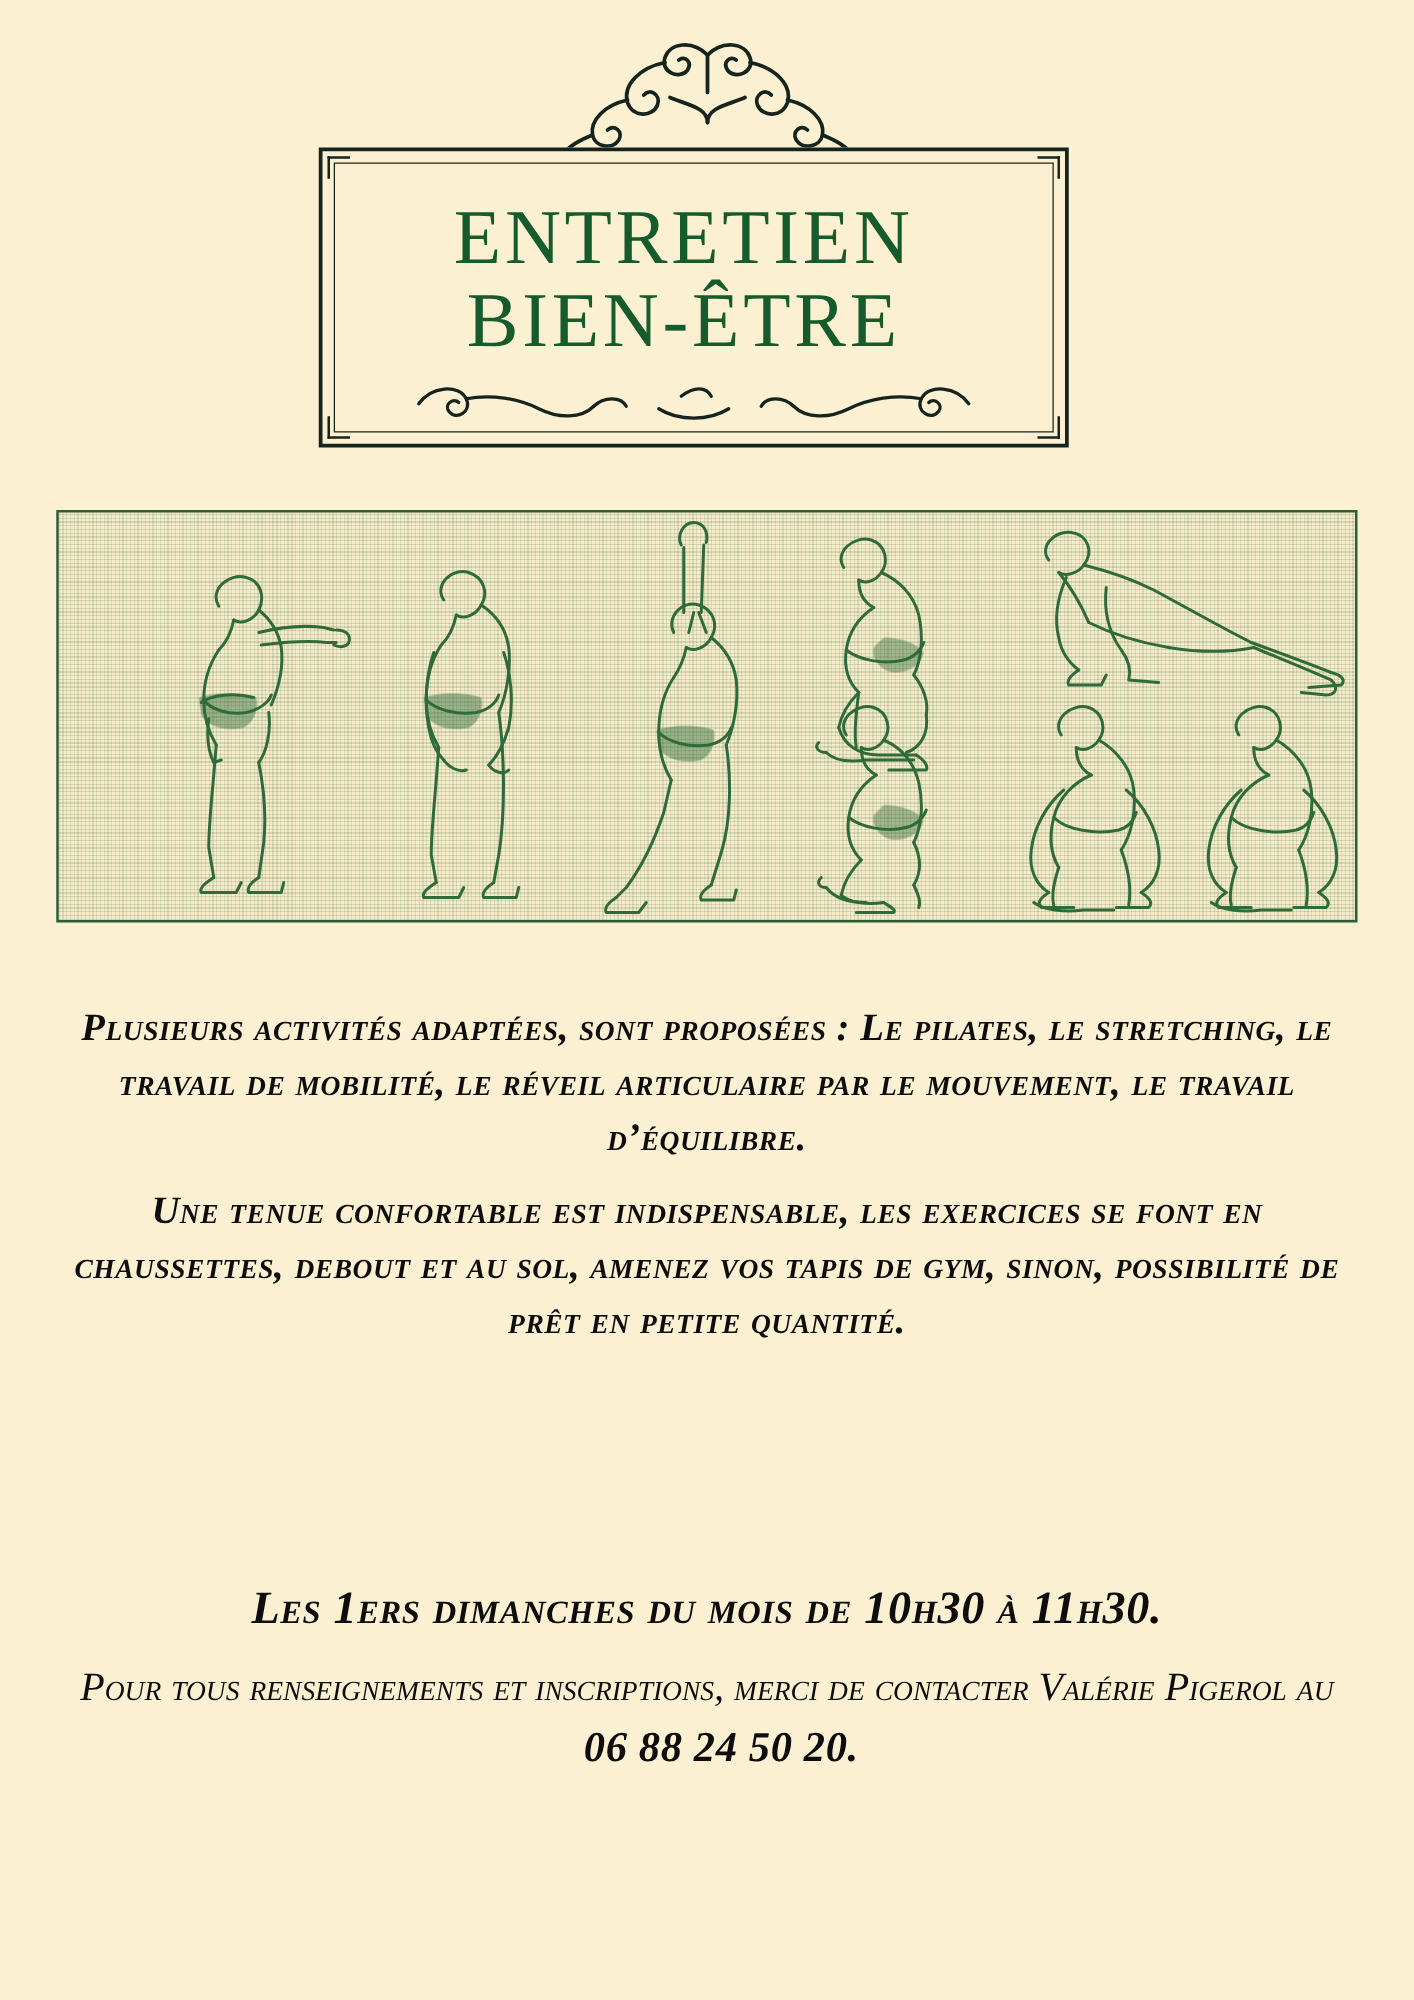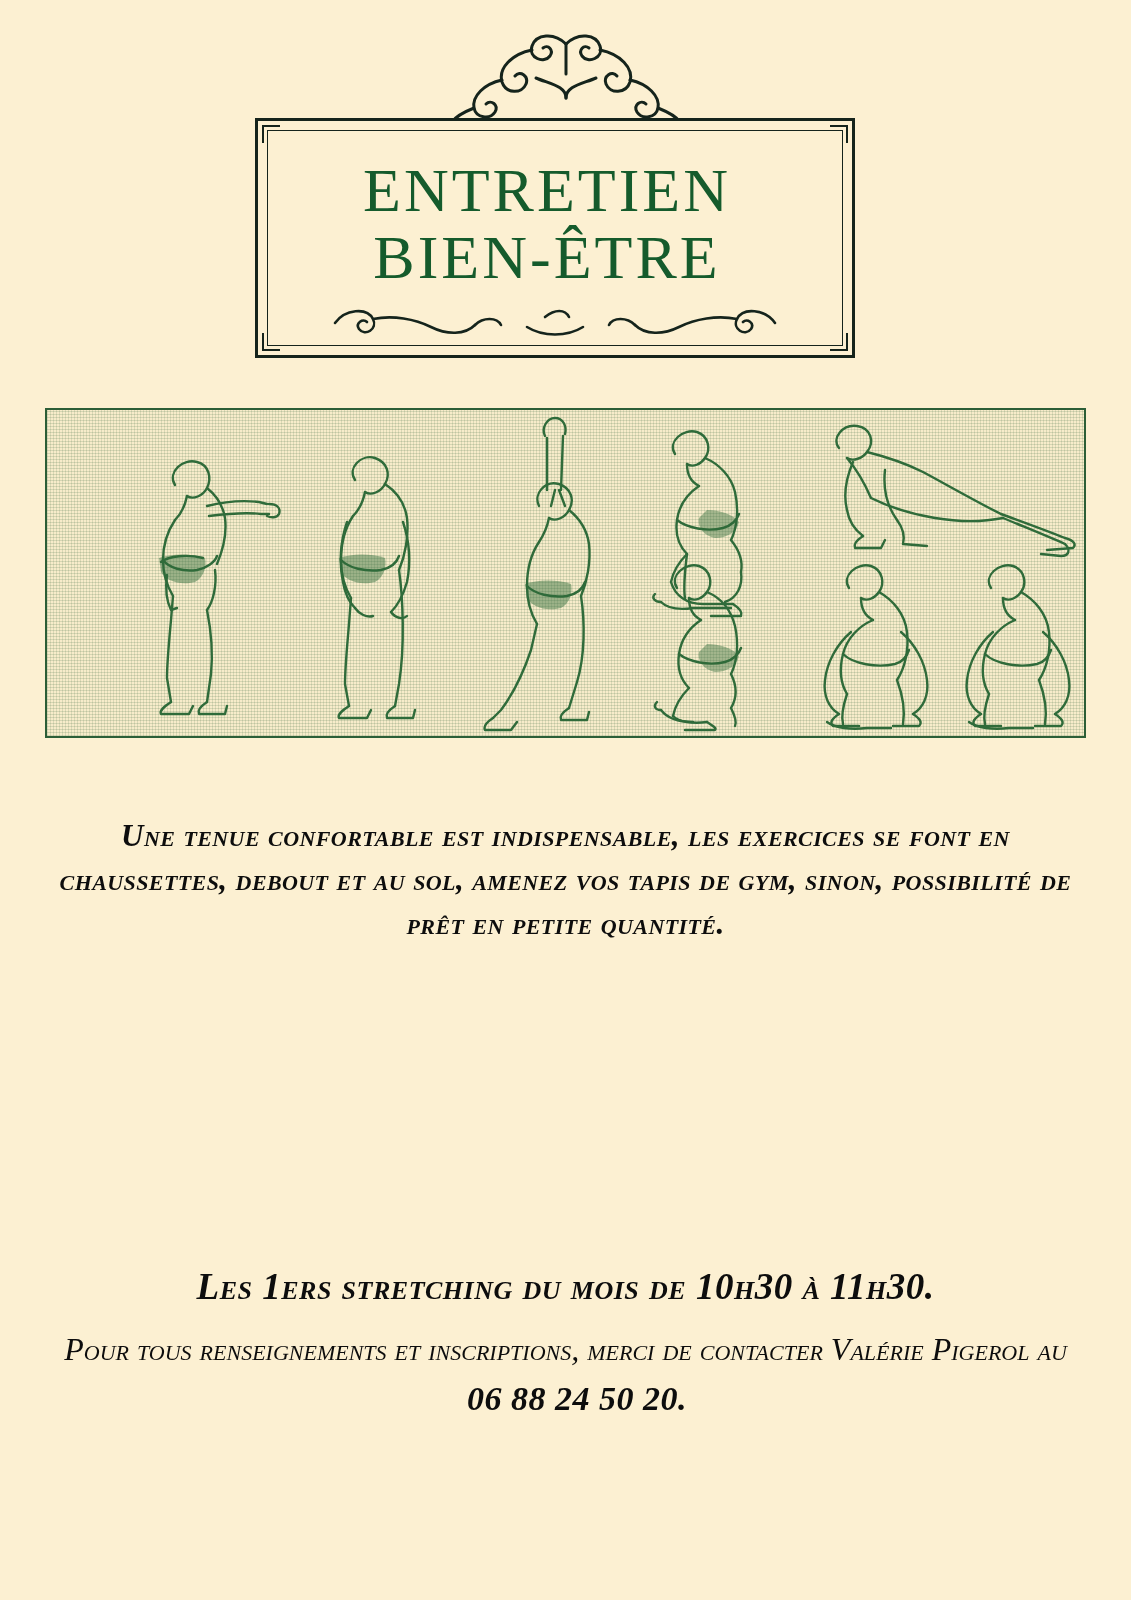--- a/index.html
+++ b/index.html
@@ -344,20 +344,21 @@
       <path d="M112 148 C124 144 142 143 158 148 C160 158 156 168 148 172 C132 176 118 170 114 162 Z" opacity="0.55"></path>
       <path d="M292 148 C304 144 322 143 338 148 C340 158 336 168 328 172 C312 176 298 170 294 162 Z" opacity="0.55"></path>
       <path d="M478 174 C490 170 508 169 524 174 C526 184 522 194 514 198 C498 202 484 196 480 188 Z" opacity="0.55"></path>
       <path d="M660 100 C672 100 686 104 692 112 C690 122 680 128 668 128 C656 126 650 116 652 108 Z" opacity="0.5"></path>
       <path d="M660 234 C672 234 686 238 692 246 C690 256 680 262 668 262 C656 260 650 250 652 242 Z" opacity="0.5"></path>
     </g>
   </svg>
 </div>
 
 <div class="body-copy">
+  <p class="para">Plusieurs activités adaptées, sont proposées : Le pilates, le stretching, le travail de mobilité, le réveil articulaire par le mouvement, le travail d’équilibre.</p>
   <p class="para second">Une tenue confortable est indispensable, les exercices se font en chaussettes, debout et au sol, amenez vos tapis de gym, sinon, possibilité de prêt en petite quantité.</p>
 </div>
 
-<div class="schedule">Les 1ers stretching du mois de 10h30 à 11h30.</div>
+<div class="schedule">Les 1ers dimanches du mois de 10h30 à 11h30.</div>
 
 <div class="contact">
   <span>Pour tous renseignements et inscriptions, merci de contacter </span><span class="name">Valérie Pigerol</span><span> au </span><span class="phone">06 88 24 50 20.</span>
 </div>
 
 </body></html>

